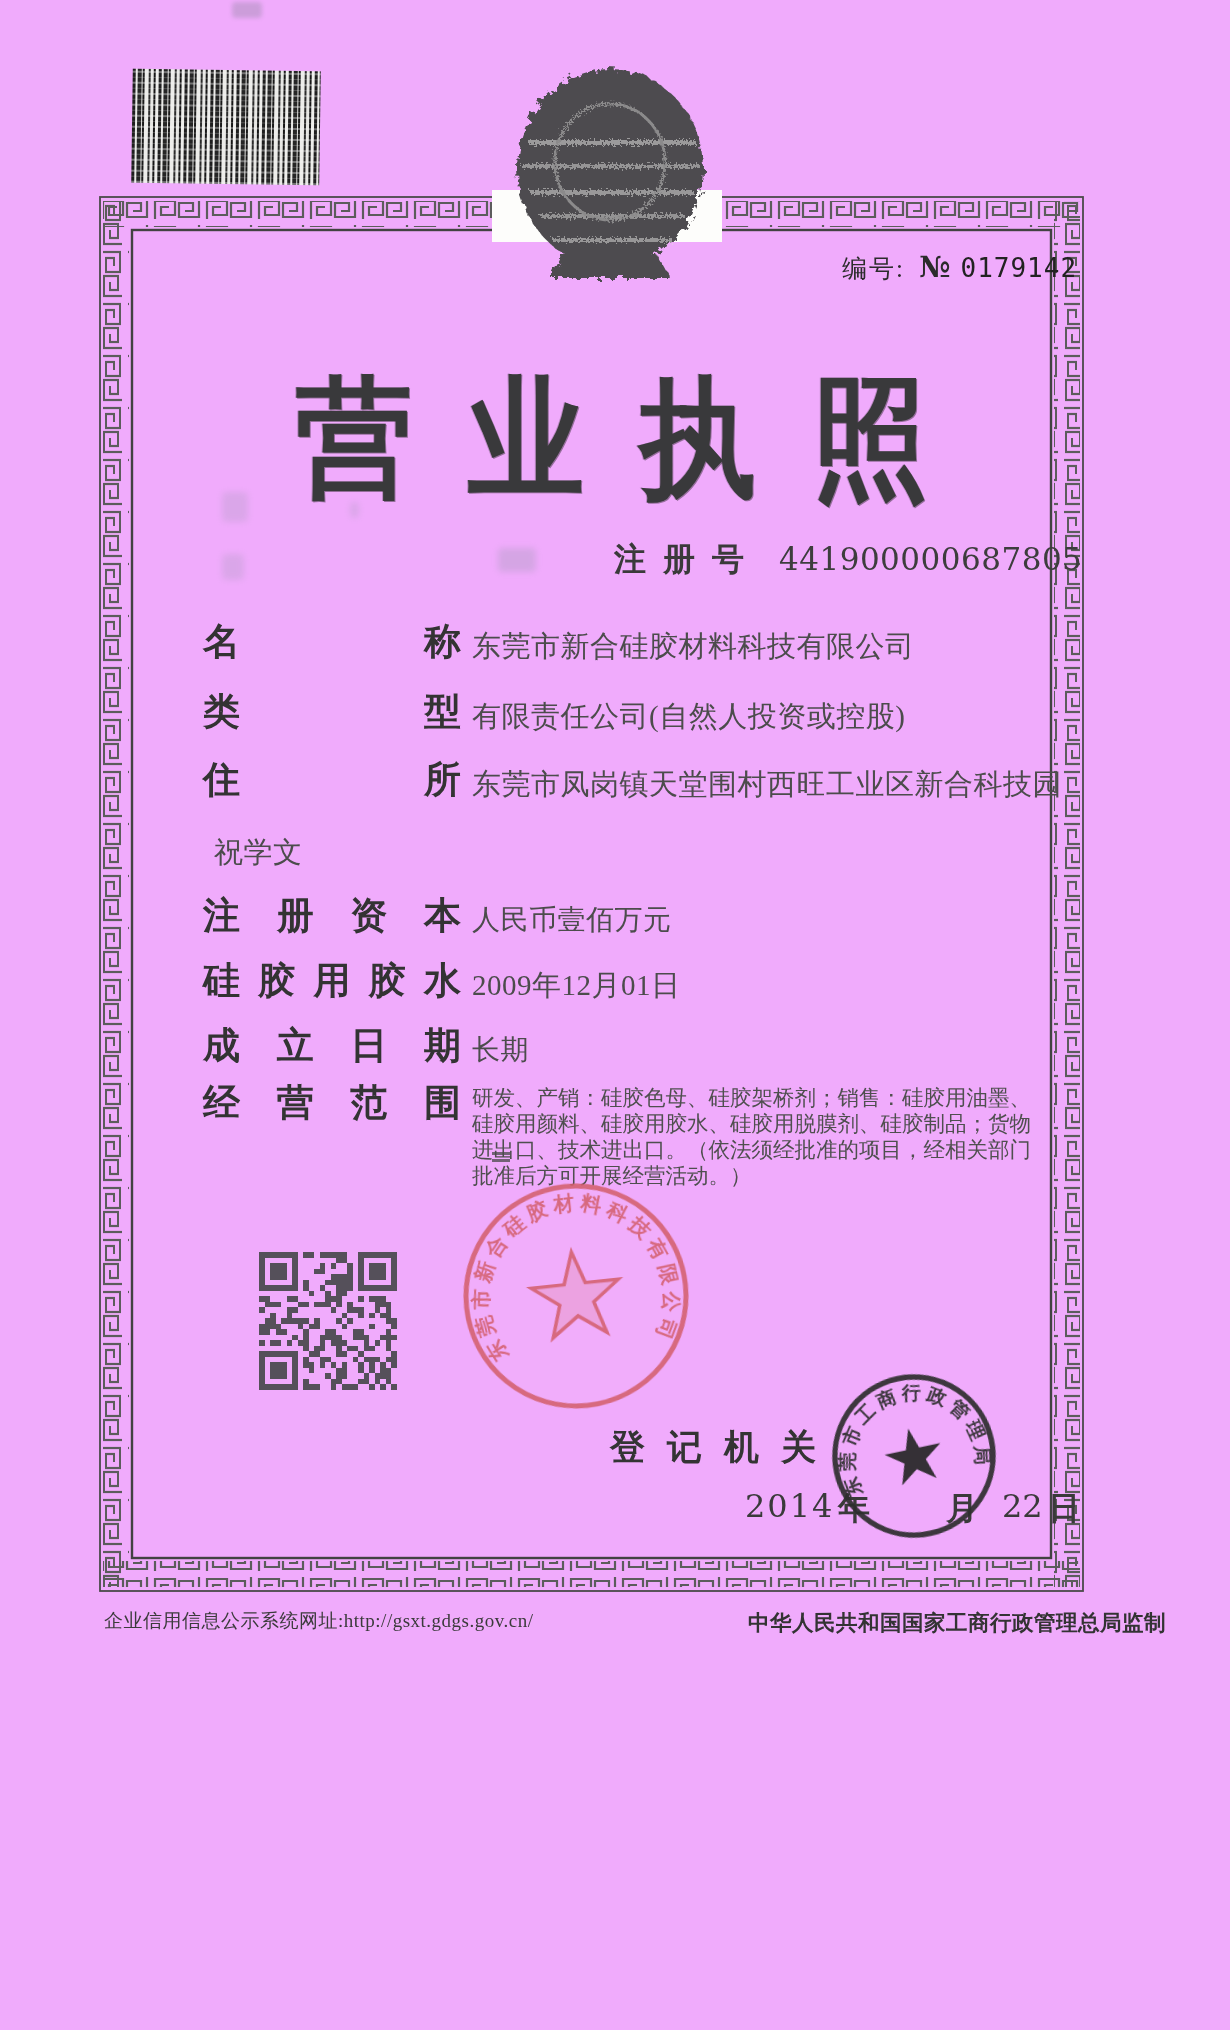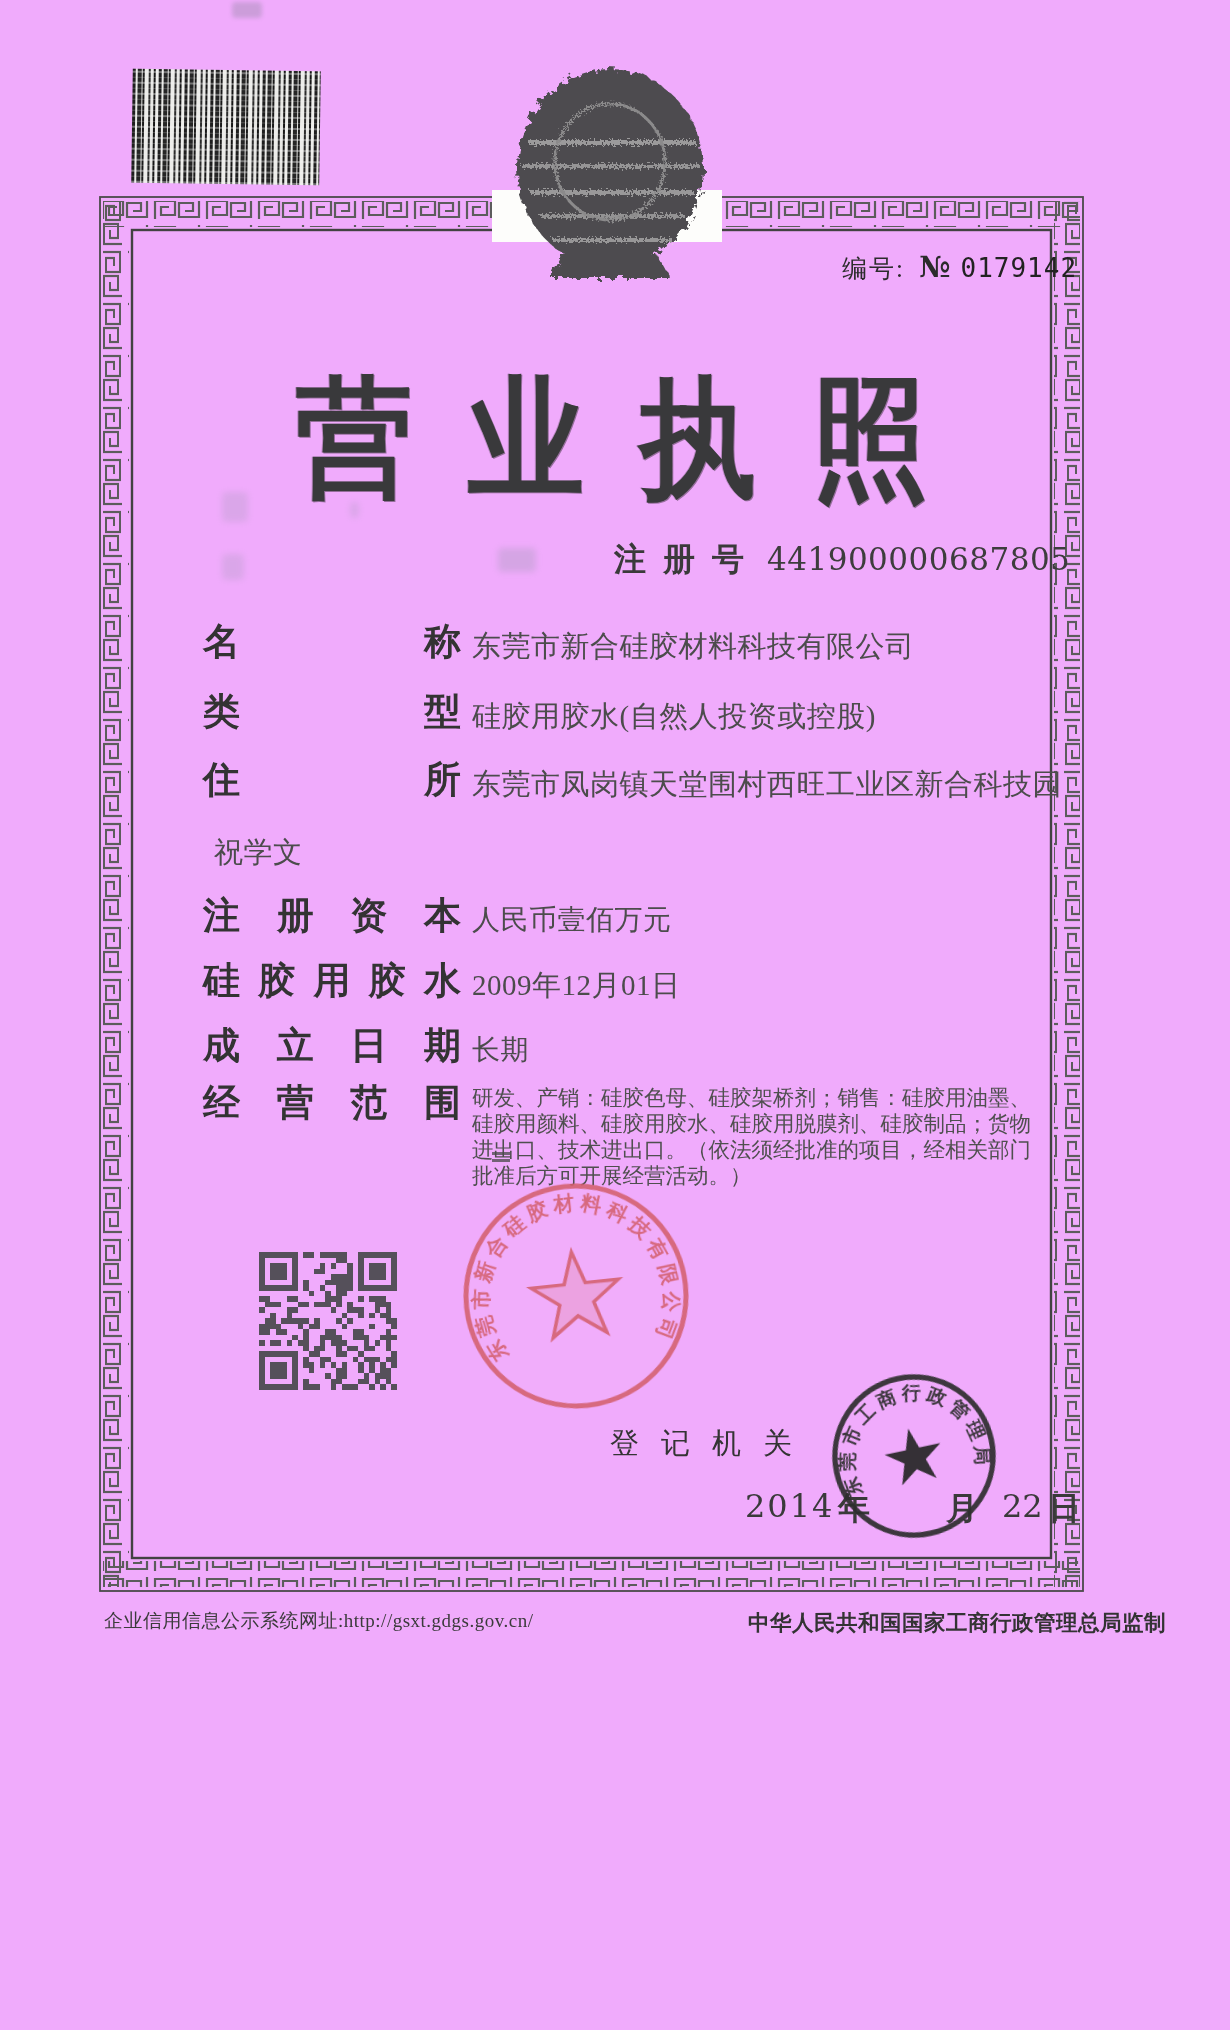--- a/index.html
+++ b/index.html
@@ -41,21 +41,21 @@
     display:flex; justify-content:space-between;
     font-family:"Liberation Sans","DejaVu Sans",sans-serif;
     font-size:116px; font-weight:900; color:#3c3c3e;
     transform:scaleY(1.12); transform-origin:top;
     text-shadow:1px 1px 0 rgba(40,40,40,.45), -1px 0 0 rgba(60,60,60,.3);
     filter:contrast(1.05);
   }
   
   .regline { position:absolute; left:614px; top:538px; z-index:4; white-space:nowrap; }
   .regline .lab { font-size:32px; color:#3a3a3a; letter-spacing:17px; font-weight:600; }
-  .regline .num { font-size:31px; color:#3d3d3d; letter-spacing:.5px; margin-left:2px;
+  .regline .num { font-size:31px; color:#3d3d3d; letter-spacing:.5px; margin-left:14px;
     font-family:"DejaVu Serif","Liberation Serif",serif; }
   
   .row { position:absolute; left:203px; z-index:4; display:flex; align-items:flex-start; }
   .row .lbl { width:258px; font-size:37px; font-weight:700; color:#333;
     text-align:justify; text-align-last:justify; line-height:1.1; flex:none; }
   .row .val { margin-left:11px; font-size:29px; color:#4c4c4c; margin-top:5px;
     white-space:nowrap; letter-spacing:.5px; }
   .row-name  { top:622px; }
   .row-type  { top:692px; }
   .row-addr  { top:760px; }
@@ -70,21 +70,21 @@
   
   #qr { position:absolute; left:259px; top:1252px; z-index:4;
     display:grid; grid-template-columns:repeat(25,5.5px); grid-auto-rows:5.5px;
     filter:blur(.3px); }
   #qr .m { background:#55505a; }
   
   .seal-red { position:absolute; left:456px; top:1176px; z-index:5; opacity:.88;
     filter:blur(.3px); transform:rotate(-6deg); }
   
   .registrar { position:absolute; left:610px; top:1424px; z-index:4;
-    font-size:29px; font-weight:400; color:#343434; letter-spacing:22px; white-space:nowrap; }
+    font-size:35px; font-weight:700; color:#343434; letter-spacing:22px; white-space:nowrap; }
   .dateline { position:absolute; left:0; top:1487px; width:1132px; height:40px; z-index:4;
     font-size:32px; color:#3a3a3a; }
   .dateline span { position:absolute; white-space:nowrap; }
   .d-year { left:745px; font-family:"DejaVu Serif",serif; letter-spacing:2px; }
   .d-year-u { left:838px; font-weight:600; }
   .d-month-u { left:946px; font-weight:600; }
   .d-day { left:1002px; font-family:"DejaVu Serif",serif; }
   .d-day-u { left:1048px; font-weight:600; }
   .stamp-black { position:absolute; left:824px; top:1366px; z-index:6; opacity:.92;
     transform:rotate(-12deg); filter:blur(.25px); }
@@ -171,21 +171,21 @@
     <span class="lab">注册号</span>
     <span class="num">441900000687805</span>
   </div>
 
   <div class="row row-name">
     <div class="lbl">名称</div>
     <div class="val">东莞市新合硅胶材料科技有限公司</div>
   </div>
   <div class="row row-type">
     <div class="lbl">类型</div>
-    <div class="val">硅胶用胶水(自然人投资或控股)</div>
+    <div class="val">有限责任公司(自然人投资或控股)</div>
   </div>
   <div class="row row-addr">
     <div class="lbl">住所</div>
     <div class="val">东莞市凤岗镇天堂围村西旺工业区新合科技园</div>
   </div>
   <div class="row row-legal">
     <div class="val">祝学文</div>
   </div>
   <div class="row row-cap">
     <div class="lbl">注册资本</div>

